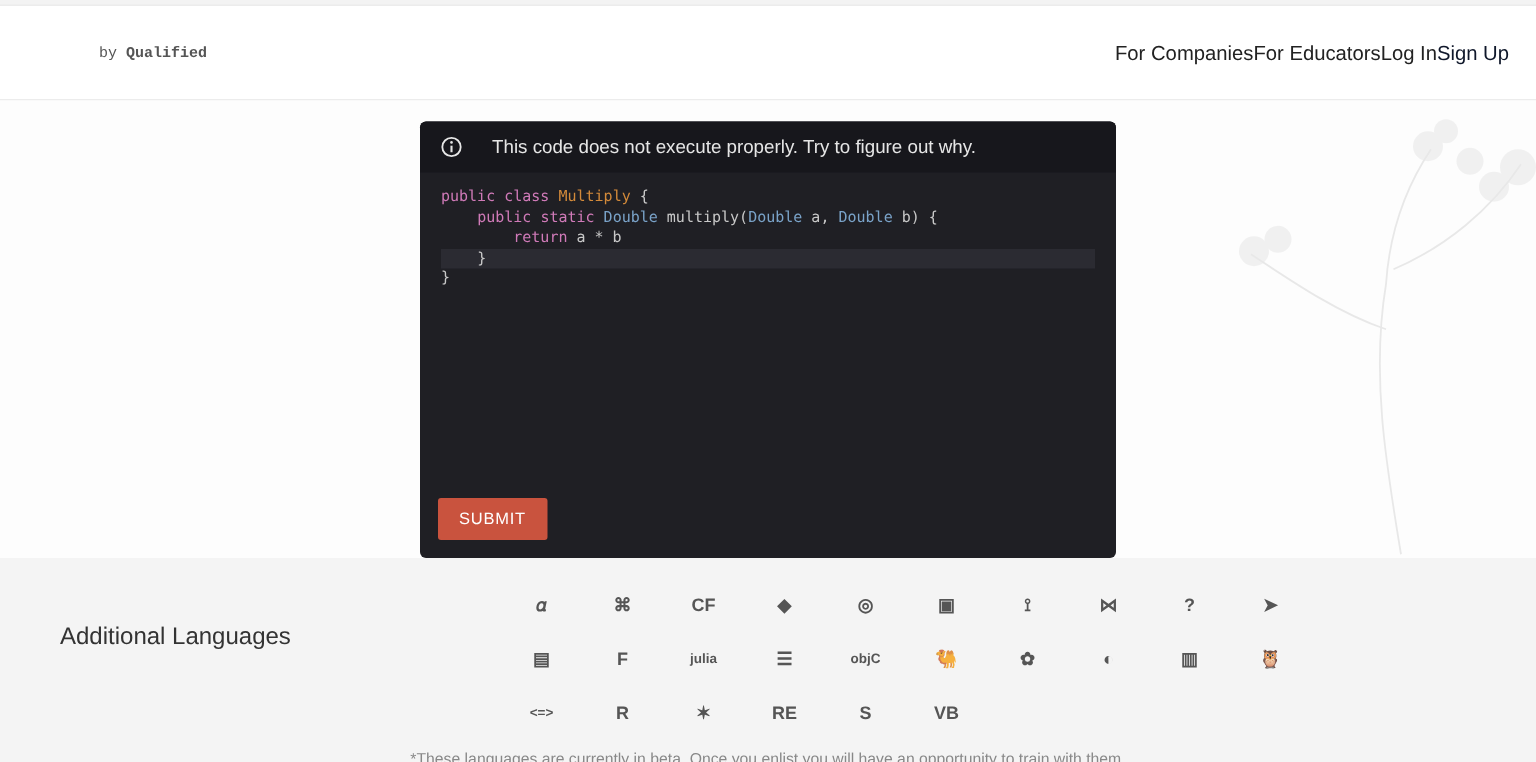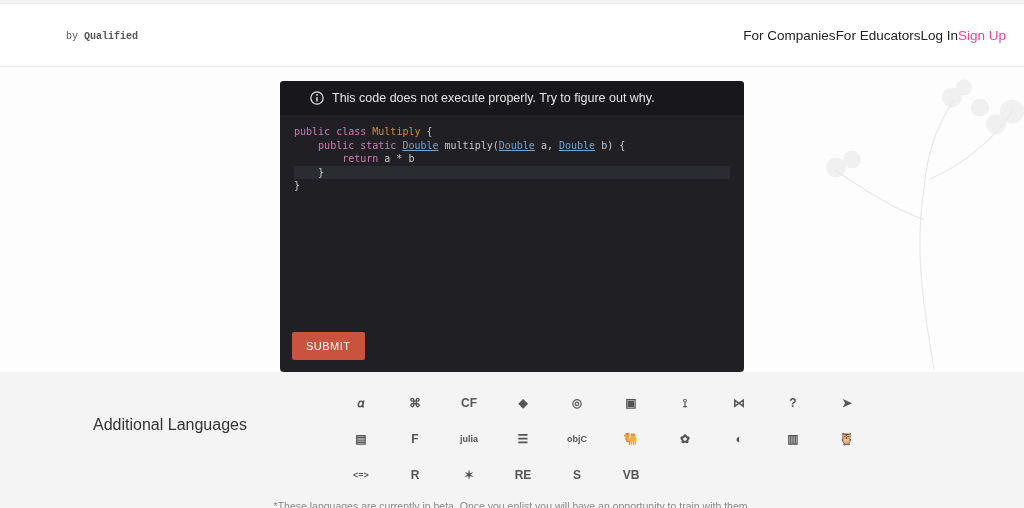--- a/index.html
+++ b/index.html
@@ -11,47 +11,47 @@
   .header { display:flex; align-items:center; justify-content:space-between; height:63px; padding:0 18px; border-bottom:1px solid #ececec; }
   .logo-wrap { display:flex; flex-direction:column; align-items:flex-start; }
   .logo-line { display:flex; align-items:center; }
   .logo-text { font-size:22px; letter-spacing:0.5px; color:#111; font-weight:400; }
   .logo-mark { width:22px; height:22px; background:#e15346; margin-left:4px; display:flex; align-items:center; justify-content:center; }
   .logo-mark svg { width:16px; height:16px; }
   .logo-sub { font-size:10px; color:#555; margin-top:2px; margin-left:48px;font-family:Liberation Mono, monospace; }
   .logo-sub b { font-weight:600; }
   .nav { display:flex; gap:0; align-items:center; }
   .nav a { text-decoration:none; color:#222; font-size:13.5px; cursor:pointer; }
-  .nav a.signup { color:#ec4899; }
+  .nav a.signup { color:#0f172a; }
 
   
   .main { position:relative; height:305px; background:#fdfdfd; display:flex; justify-content:center; padding-top:14px; }
   .bg-tree { position:absolute; right:0; top:0; width:260px; height:100%; opacity:0.12; pointer-events:none; }
   .bg-tree svg { width:100%; height:100%; }
 
   .editor-panel { position:relative; width:464px; background:#1f1f24; border-radius:4px; display:flex; flex-direction:column; z-index:2; }
-  .editor-header { display:flex; align-items:center; gap:8px; padding:10px 30px; color:#e6e6e6; font-size:12.5px; background:#17171c; border-radius:4px 4px 0 0; }
+  .editor-header { display:flex; align-items:center; gap:20px; padding:10px 14px; color:#e6e6e6; font-size:12.5px; background:#17171c; border-radius:4px 4px 0 0; }
   .info-icon { width:14px; height:14px; flex:0 0 14px; }
   .code-area { flex:1; padding:10px 14px 4px 14px; font-family: Menlo, Consolas, monospace; font-size:10px; line-height:1.35; color:#c8c8c8; position:relative; }
   .code-line { white-space:pre; }
   .code-line.hl { background:#2b2b32; }
   .kw { color:#d07ab8; }   
-  .type { color:#7aa3c9;text-decoration:underline; } 
+  .type { color:#7aa3c9; } 
   .cls { color:#d38a3a; }  
   .fn  { color:#c8c8c8; }
   .punc{ color:#c8c8c8; }
   .var { color:#c8c8c8; }
 
   .editor-footer { padding:10px 12px 12px; }
   .submit-btn { background:#c9533e; color:#fff; border:none; padding:8px 14px; font-size:11px; letter-spacing:0.5px; border-radius:2px; cursor:pointer;margin-top:29px; }
 
   
   .langs { background:#f4f4f4; height:136px; padding:16px 40px 8px; }
   .langs-inner { display:flex; align-items:flex-start; gap:40px; }
-  .langs-title { font-size:16px; color:#333; font-weight:400; width:260px; text-align:center; margin-top:28px; }
+  .langs-title { font-size:16px; color:#333; font-weight:400; width:260px; text-align:left; margin-top:28px; }
   .lang-grid { display:grid; grid-template-columns: repeat(10, 42px); grid-auto-rows:30px; gap:6px 12px; align-items:center; justify-items:center; }
   .lang-icon { width:20px; height:20px; color:#555; display:flex; align-items:center; justify-content:center; font-size:12px; font-weight:700; }
   .langs-note { text-align:center; font-size:10.5px; color:#888; margin-top:10px; }
 </style>
 </head>
 <body>
 
 <div class="topbar"></div>
 
 <header class="header">

